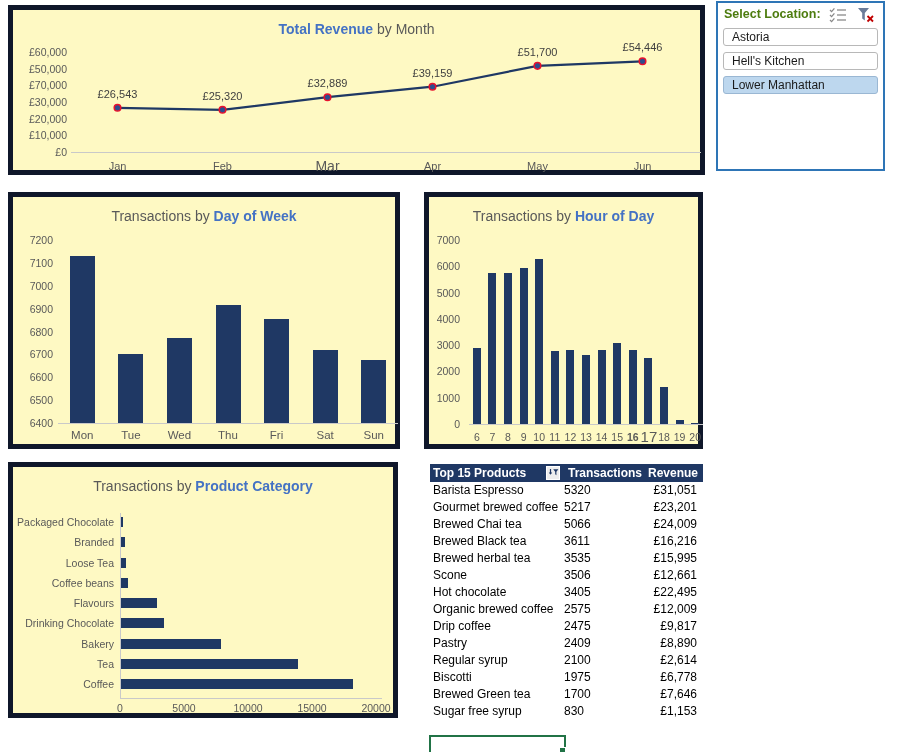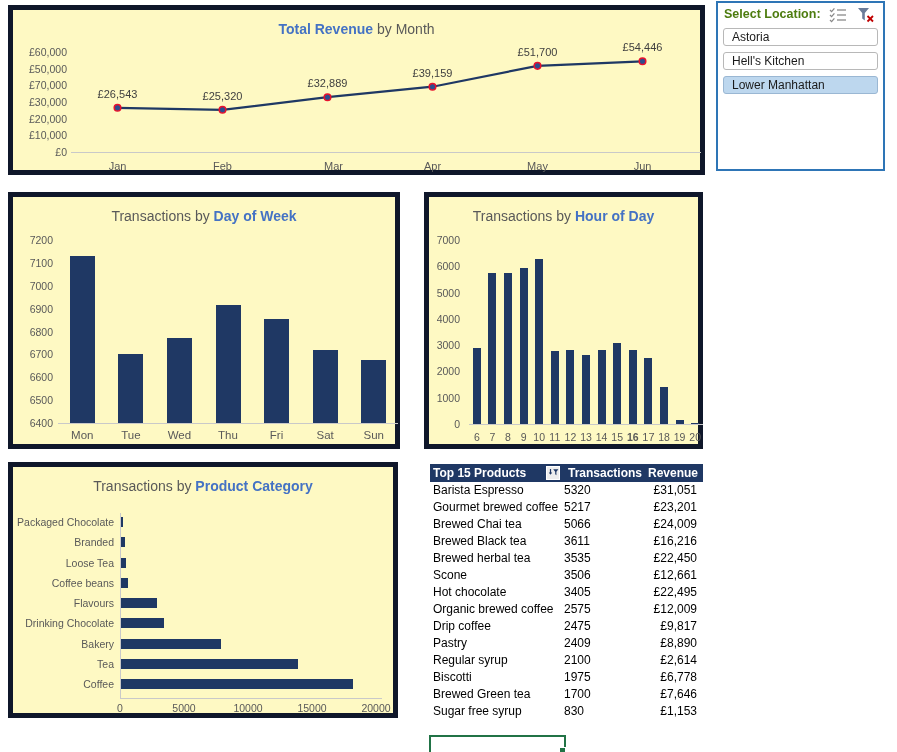--- a/index.html
+++ b/index.html
@@ -63,21 +63,21 @@
         <div class="tick ylab" style="left: 0px; width: 54px; top: 36px;">£60,000</div>
         <div class="tick ylab" style="left: 0px; width: 54px; top: 52.6667px;">£50,000</div>
         <div class="tick ylab" style="left: 0px; width: 54px; top: 69.3333px;">£70,000</div>
         <div class="tick ylab" style="left: 0px; width: 54px; top: 86px;">£30,000</div>
         <div class="tick ylab" style="left: 0px; width: 54px; top: 102.667px;">£20,000</div>
         <div class="tick ylab" style="left: 0px; width: 54px; top: 119.333px;">£10,000</div>
         <div class="tick ylab" style="left: 0px; width: 54px; top: 136px;">£0</div>
         <div class="axisline" style="left: 58px; top: 142px; width: 630px; height: 1px;"></div>
         <div class="tick xlab" style="left: 52px; width: 105px; top: 150px; font-size: 11px;">Jan</div>
         <div class="tick xlab" style="left: 157px; width: 105px; top: 150px; font-size: 11px;">Feb</div>
-        <div class="tick xlab" style="left: 268px; width: 105px; top: 150px; font-size: 11px;">Mar</div>
+        <div class="tick xlab" style="left: 262px; width: 105px; top: 150px; font-size: 14px;">Mar</div>
         <div class="tick xlab" style="left: 367px; width: 105px; top: 150px; font-size: 11px;">Apr</div>
         <div class="tick xlab" style="left: 472px; width: 105px; top: 150px; font-size: 11px;">May</div>
         <div class="tick xlab" style="left: 577px; width: 105px; top: 150px; font-size: 11px;">Jun</div>
         <svg width="695" height="168" class="linelayer">
           <polyline points="104.5,97.76166666666666 209.5,99.8 314.5,87.185 419.5,76.735 524.5,55.833333333333336 629.5,51.25666666666667" fill="none" stroke="#1F3864" stroke-width="2.25"></polyline>
           <circle cx="104.5" cy="97.76166666666666" r="3.3" fill="#2E4D8E" stroke="#E8112D" stroke-width="1.5"></circle>
           <text x="104.5" y="87.76166666666666" text-anchor="middle" font-size="11" fill="#404040">£26,543</text>
           <circle cx="209.5" cy="99.8" r="3.3" fill="#2E4D8E" stroke="#E8112D" stroke-width="1.5"></circle>
           <text x="209.5" y="89.8" text-anchor="middle" font-size="11" fill="#404040">£25,320</text>
           <circle cx="314.5" cy="87.185" r="3.3" fill="#2E4D8E" stroke="#E8112D" stroke-width="1.5"></circle>
@@ -181,21 +181,21 @@
         <div class="tick xlab" style="left: 133.6px; width: 15.6px; top: 234px; font-size: 10.5px;">12</div>
         <div class="bar" style="left: 137.4px; top: 152.611px; width: 8px; height: 74.3886px; background: rgb(31, 56, 100);"></div>
         <div class="tick xlab" style="left: 149.2px; width: 15.6px; top: 234px; font-size: 10.5px;">13</div>
         <div class="bar" style="left: 153px; top: 158.131px; width: 8px; height: 68.8686px; background: rgb(31, 56, 100);"></div>
         <div class="tick xlab" style="left: 164.8px; width: 15.6px; top: 234px; font-size: 10.5px;">14</div>
         <div class="bar" style="left: 168.6px; top: 152.611px; width: 8px; height: 74.3886px; background: rgb(31, 56, 100);"></div>
         <div class="tick xlab" style="left: 180.4px; width: 15.6px; top: 234px; font-size: 10.5px;">15</div>
         <div class="bar" style="left: 184.2px; top: 145.514px; width: 8px; height: 81.4857px; background: rgb(31, 56, 100);"></div>
         <div class="tick xlab" style="left: 196px; width: 15.6px; top: 234px; font-size: 10.5px; font-weight: bold;">16</div>
         <div class="bar" style="left: 199.8px; top: 152.611px; width: 8px; height: 74.3886px; background: rgb(31, 56, 100);"></div>
-        <div class="tick xlab" style="left: 211.6px; width: 15.6px; top: 234px; font-size: 11px;">17</div>
+        <div class="tick xlab" style="left: 211.6px; width: 15.6px; top: 234px; font-size: 15px;">17</div>
         <div class="bar" style="left: 215.4px; top: 160.76px; width: 8px; height: 66.24px; background: rgb(31, 56, 100);"></div>
         <div class="tick xlab" style="left: 227.2px; width: 15.6px; top: 234px; font-size: 10.5px;">18</div>
         <div class="bar" style="left: 231px; top: 189.674px; width: 8px; height: 37.3257px; background: rgb(31, 56, 100);"></div>
         <div class="tick xlab" style="left: 242.8px; width: 15.6px; top: 234px; font-size: 10.5px;">19</div>
         <div class="bar" style="left: 246.6px; top: 223.057px; width: 8px; height: 3.94286px; background: rgb(31, 56, 100);"></div>
         <div class="tick xlab" style="left: 258.4px; width: 15.6px; top: 234px; font-size: 10.5px;">20</div>
         <div class="bar" style="left: 262.2px; top: 225.686px; width: 8px; height: 1.31429px; background: rgb(31, 56, 100);"></div>
       </div>
   </section>
 
@@ -262,21 +262,21 @@
           <div class="c3">£24,009</div>
         </div>
         <div class="trow">
           <div class="c1">Brewed Black tea</div>
           <div class="c2">3611</div>
           <div class="c3">£16,216</div>
         </div>
         <div class="trow">
           <div class="c1">Brewed herbal tea</div>
           <div class="c2">3535</div>
-          <div class="c3">£22,450</div>
+          <div class="c3">£15,995</div>
         </div>
         <div class="trow">
           <div class="c1">Scone</div>
           <div class="c2">3506</div>
           <div class="c3">£12,661</div>
         </div>
         <div class="trow">
           <div class="c1">Hot chocolate</div>
           <div class="c2">3405</div>
           <div class="c3">£22,495</div>

